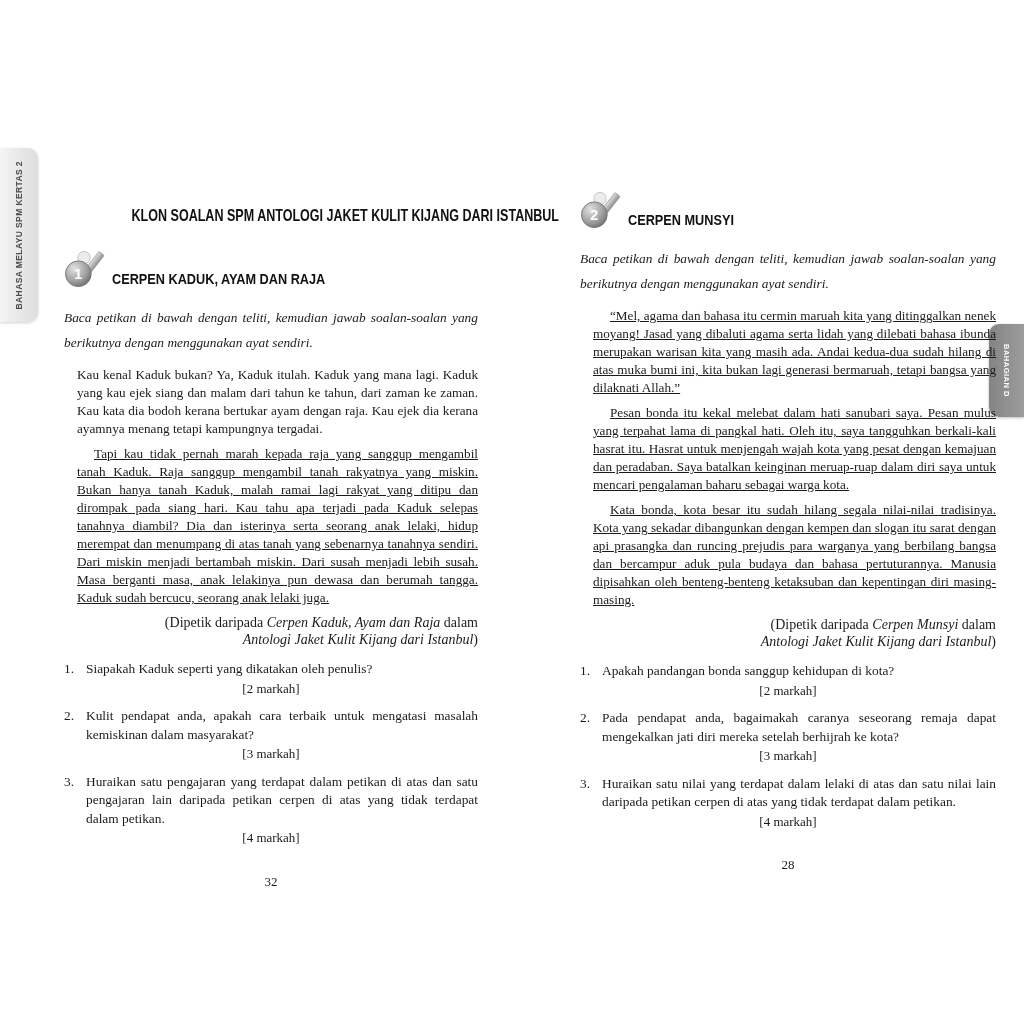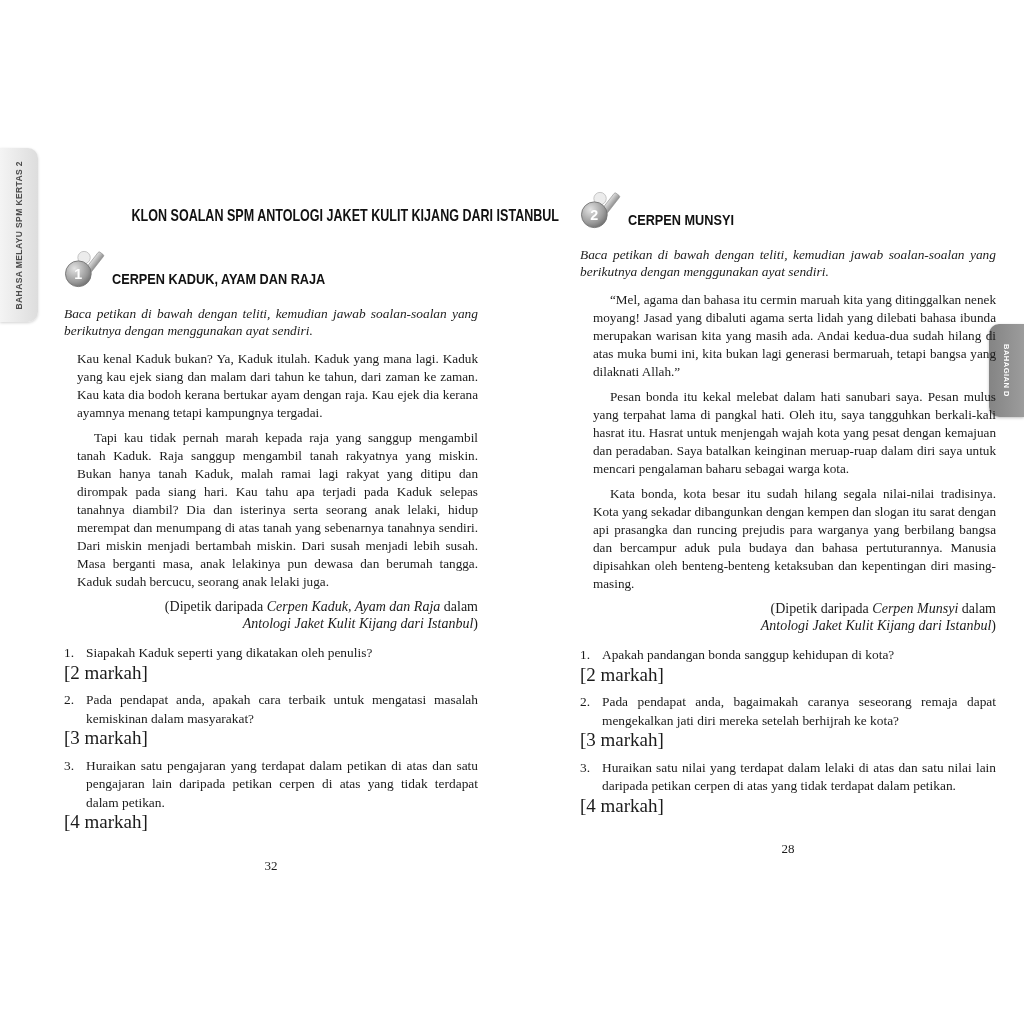--- a/index.html
+++ b/index.html
@@ -63,42 +63,42 @@
   .section-badge { flex: none; margin-right: 6px; }
   .section-title {
     display: inline-block;
     font-family: "Liberation Sans", sans-serif;
     font-weight: bold; font-size: 15.5px; color: #111;
     transform: scaleX(.82); transform-origin: left bottom;
     white-space: nowrap; padding-bottom: 5px;
   }
 
   .instruction {
-    font-style: italic; font-size: 13.4px; line-height: 17px;
+    font-style: italic; font-size: 13.4px; line-height: 25px;
     margin: 0 0 11px 0; text-align: justify;
   }
 
   .passage { padding-left: 13px; }
   .passage p {
     margin: 0 0 7px 0;
     font-size: 13.2px; line-height: 18px;
     text-align: justify;
   }
-  .passage p.indent { text-indent: 17px; }
+  .passage p.indent { text-indent: 17px; text-decoration: underline; }
 
   .citation {
     font-size: 14px; line-height: 17px;
     text-align: right; margin: 6px 0 12px 0;
   }
   .citation .wtitle { font-style: italic; }
 
   .question { display: flex; margin-top: 9px; font-size: 13.4px; line-height: 18.5px; }
   .qnum  { flex: none; width: 22px; }
   .qtext { flex: 1; text-align: justify; }
-  .marks { text-align: left; font-size: 19px; line-height: 18.5px; margin-top: 1px; }
+  .marks { text-align: center; font-size: 13px; line-height: 18.5px; margin-top: 1px; }
 
   .pagenum { text-align: center; font-size: 13px; margin-top: 26px; }
 </style>
 </head>
 <body>
 
 <div class="tab-left">
   <span class="vtext">BAHASA MELAYU SPM KERTAS 2</span>
 </div>
 
@@ -151,21 +151,21 @@
   </div>
 
   <div class="question">
     <span class="qnum">1.</span>
     <span class="qtext">Siapakah Kaduk seperti yang dikatakan oleh penulis?</span>
   </div>
   <div class="marks">[2 markah]</div>
 
   <div class="question">
     <span class="qnum">2.</span>
-    <span class="qtext">Pada pendapat anda, apakah cara terbaik untuk mengatasi masalah kemiskinan dalam masyarakat?</span>
+    <span class="qtext">Kulit pendapat anda, apakah cara terbaik untuk mengatasi masalah kemiskinan dalam masyarakat?</span>
   </div>
   <div class="marks">[3 markah]</div>
 
   <div class="question">
     <span class="qnum">3.</span>
     <span class="qtext">Huraikan satu pengajaran yang terdapat dalam petikan di atas dan satu pengajaran lain daripada petikan cerpen di atas yang tidak terdapat dalam petikan.</span>
   </div>
   <div class="marks">[4 markah]</div>
 
   <div class="pagenum">32</div>

